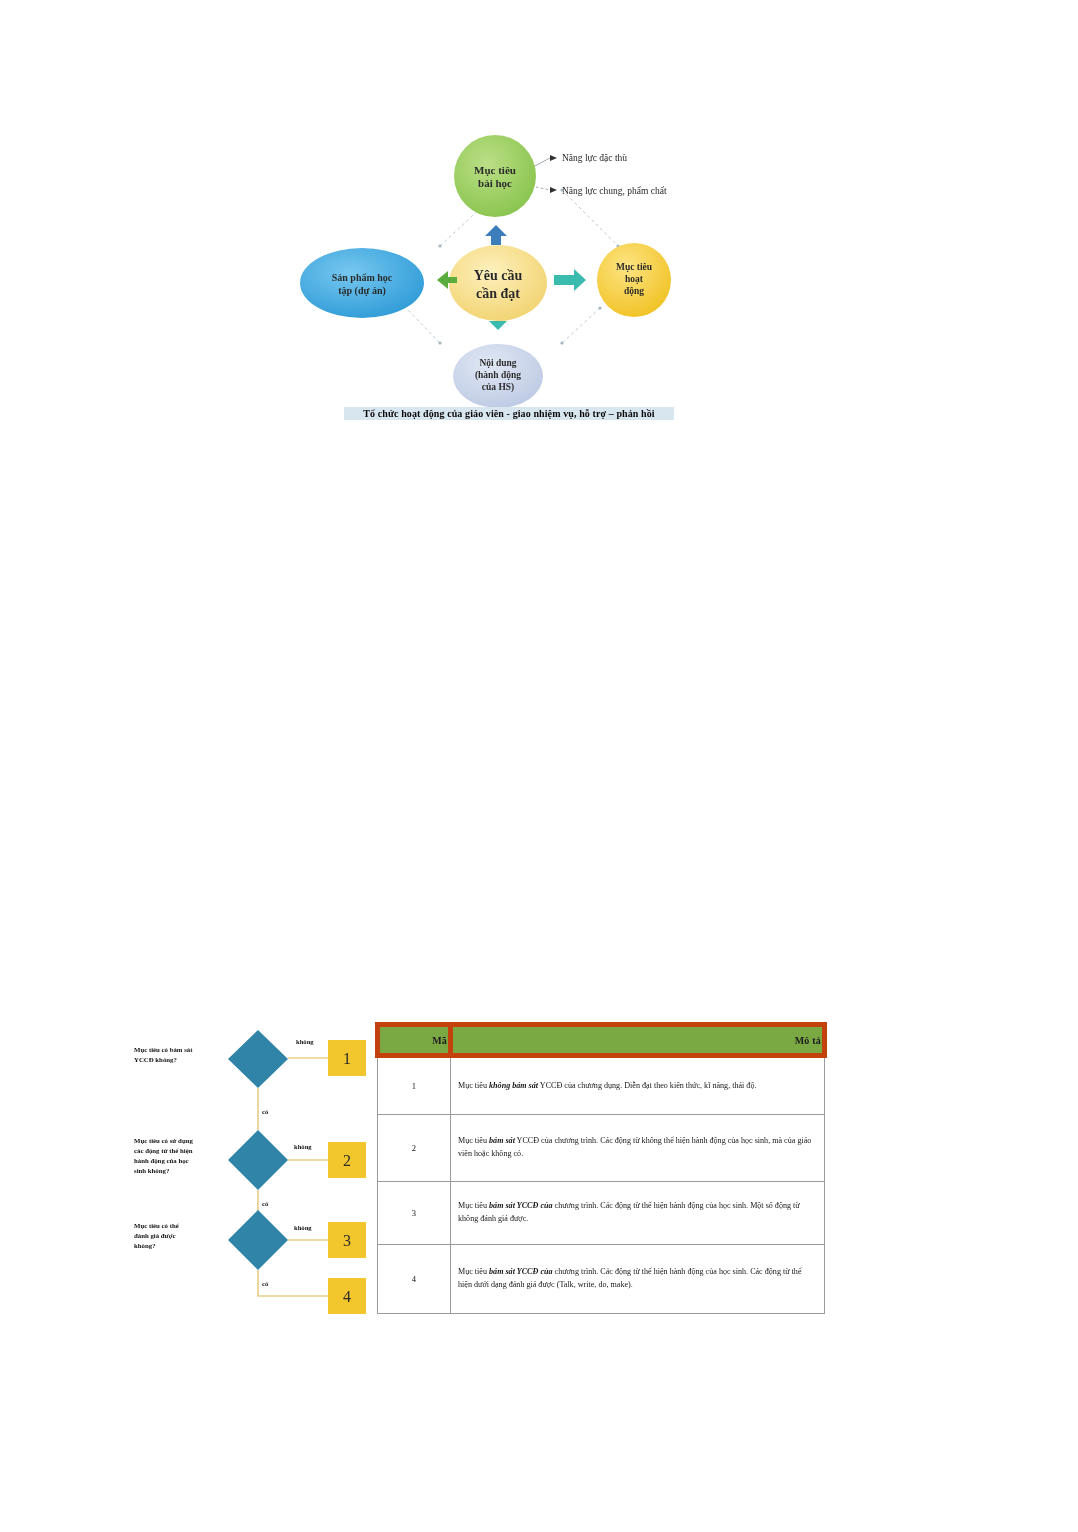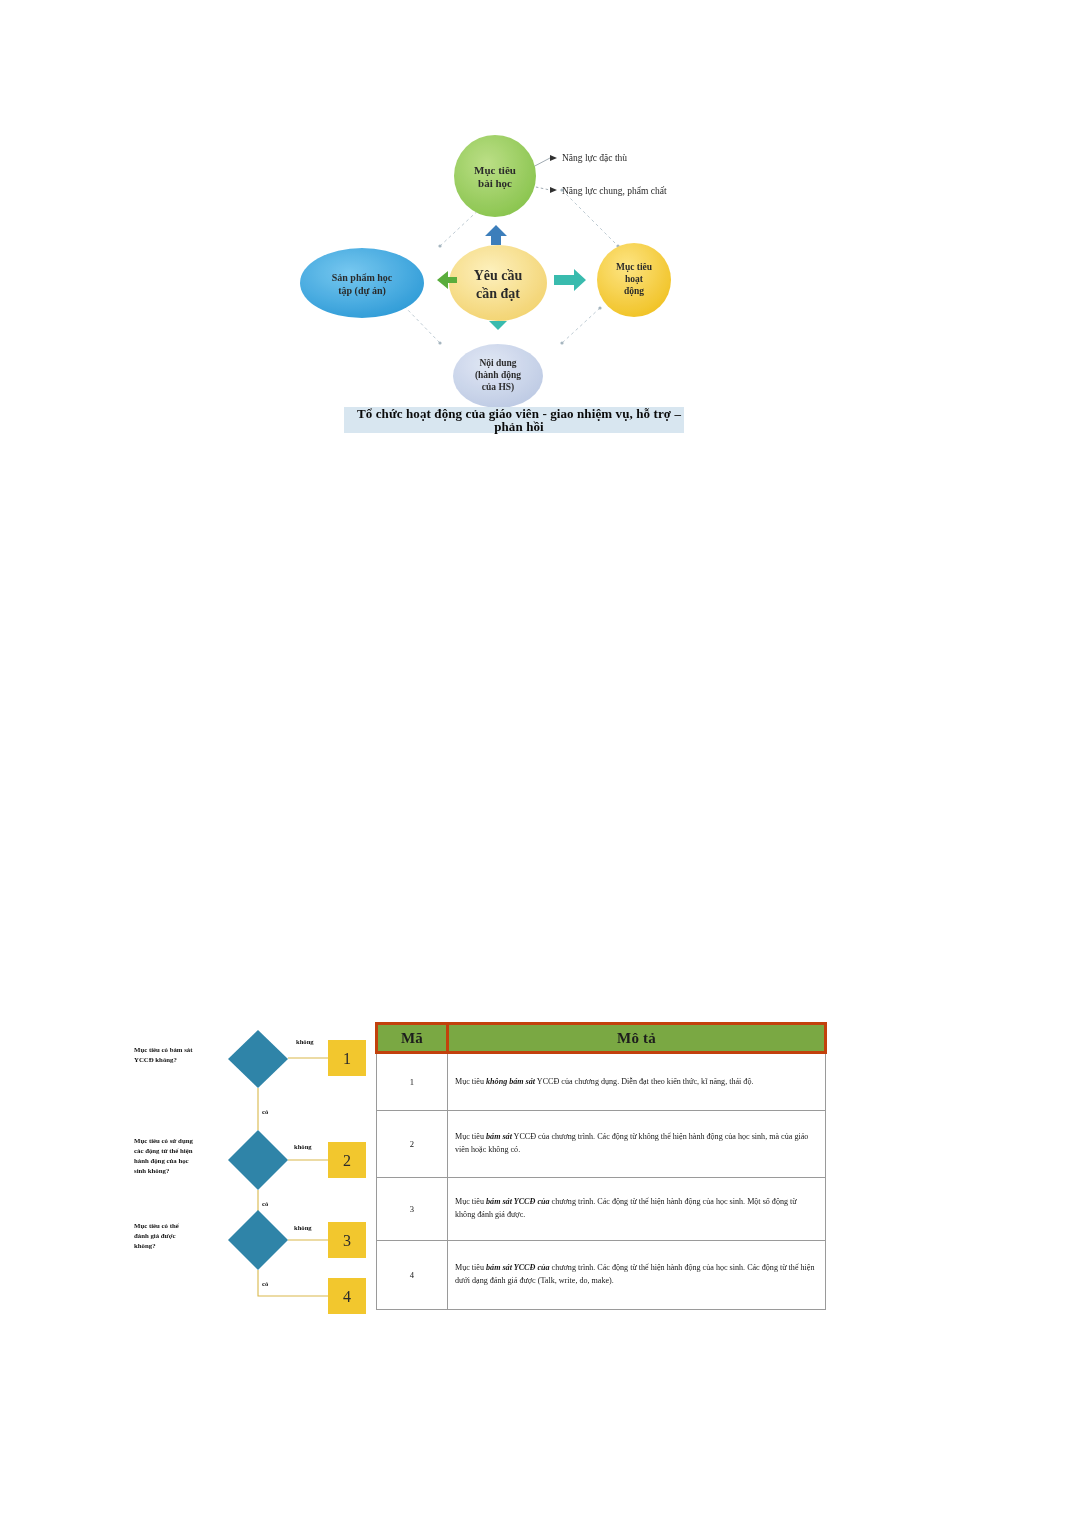--- a/index.html
+++ b/index.html
@@ -45,28 +45,27 @@
     font-family: "Liberation Serif", serif;
     fill: #111;
     font-size: 9.5px;
   }
   .caption1 {
     position: absolute;
     left: 344px;
     top: 407px;
     width: 330px;
     text-align: center;
-    font-size: 13px;
+    font-size: 10px;
     font-weight: 700;
     color: #0a0a0a;
     background: #d8e6f0;
     letter-spacing: .1px;
     line-height: 13px;
     filter: blur(0.5px);
-    padding-left: 10px;
   }
 
   
   .fig2 {
     position: absolute;
     left: 130px;
     top: 1018px;
     width: 700px;
     height: 300px;
   }
@@ -110,24 +109,24 @@
   table.codes {
     border-collapse: collapse;
     width: 452px;
     table-layout: fixed;
     background: #fff;
   }
   table.codes th {
     background: #7aa843;
     color: #1d1d1d;
     font-weight: 700;
-    font-size: 15px;
+    font-size: 10px;
     height: 24px;
-    border: 3px solid #c2410c;
-    text-align: center;
+    border: 5px solid #c2410c;
+    text-align: right;
     letter-spacing: .2px;
   }
   table.codes td {
     border: 1px solid #9a9a9a;
     font-size: 8.1px;
     line-height: 12.6px;
     color: #161616;
     padding: 5px 7px;
     vertical-align: middle;
   }

